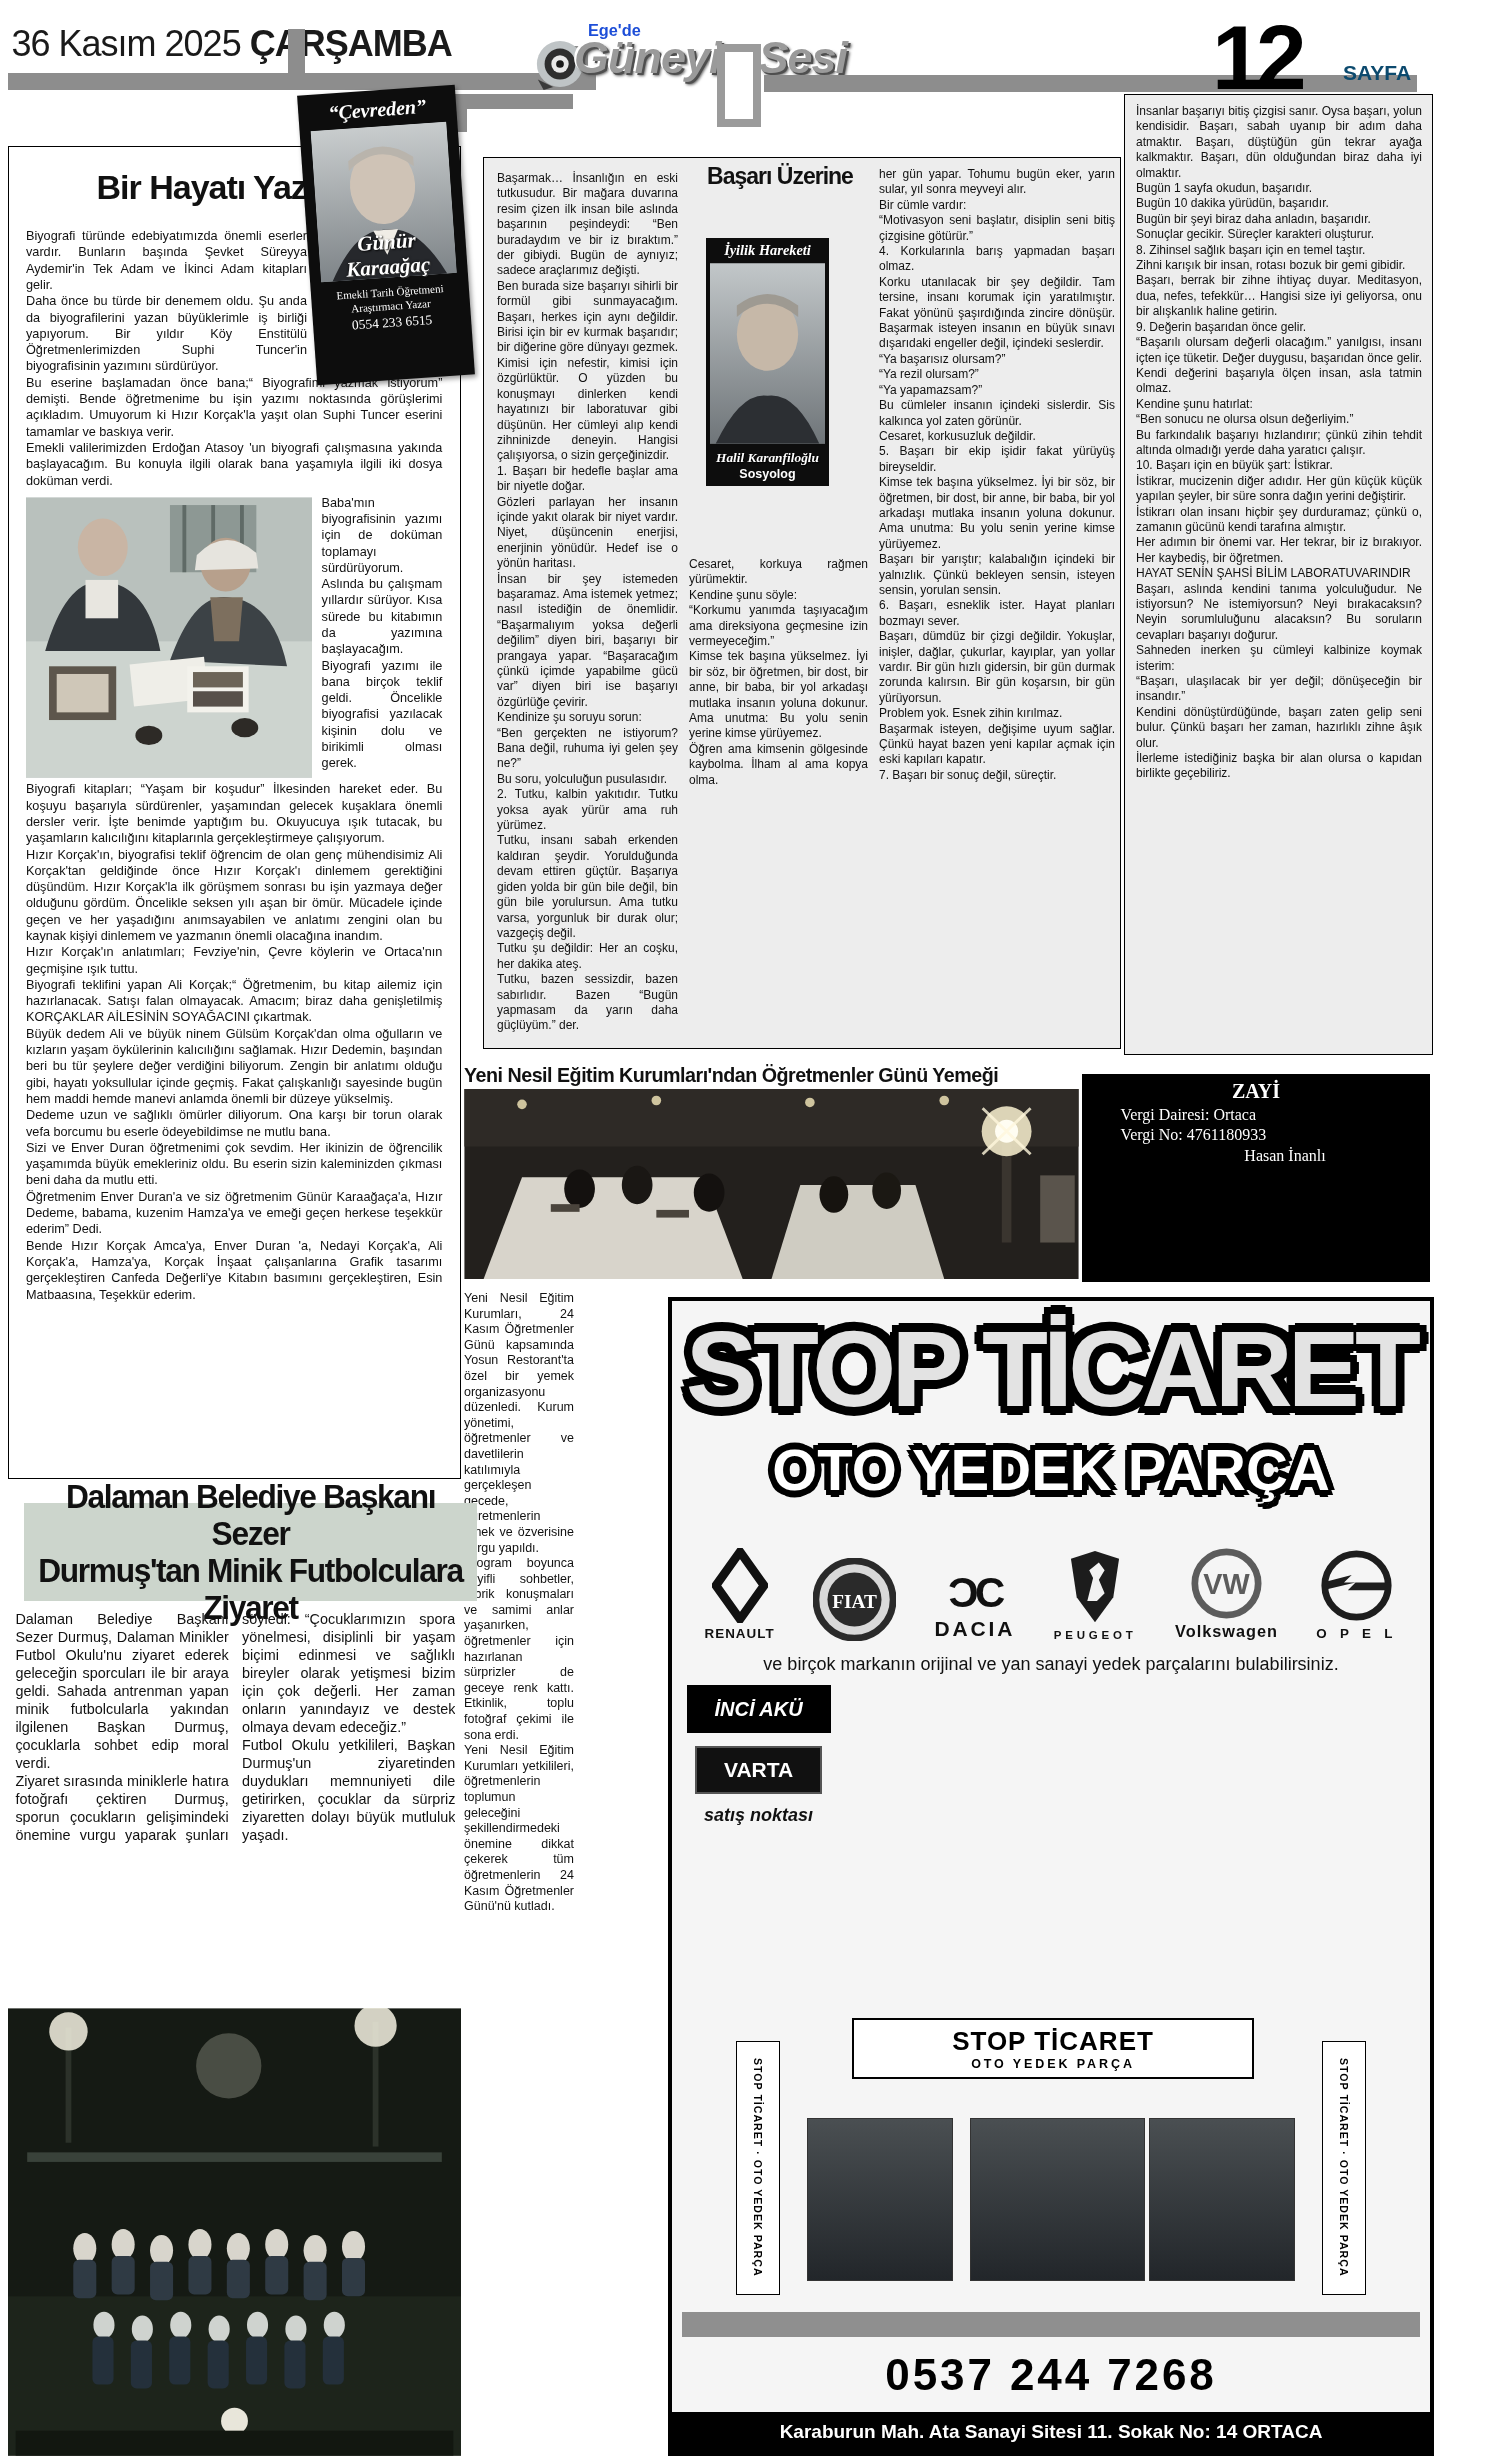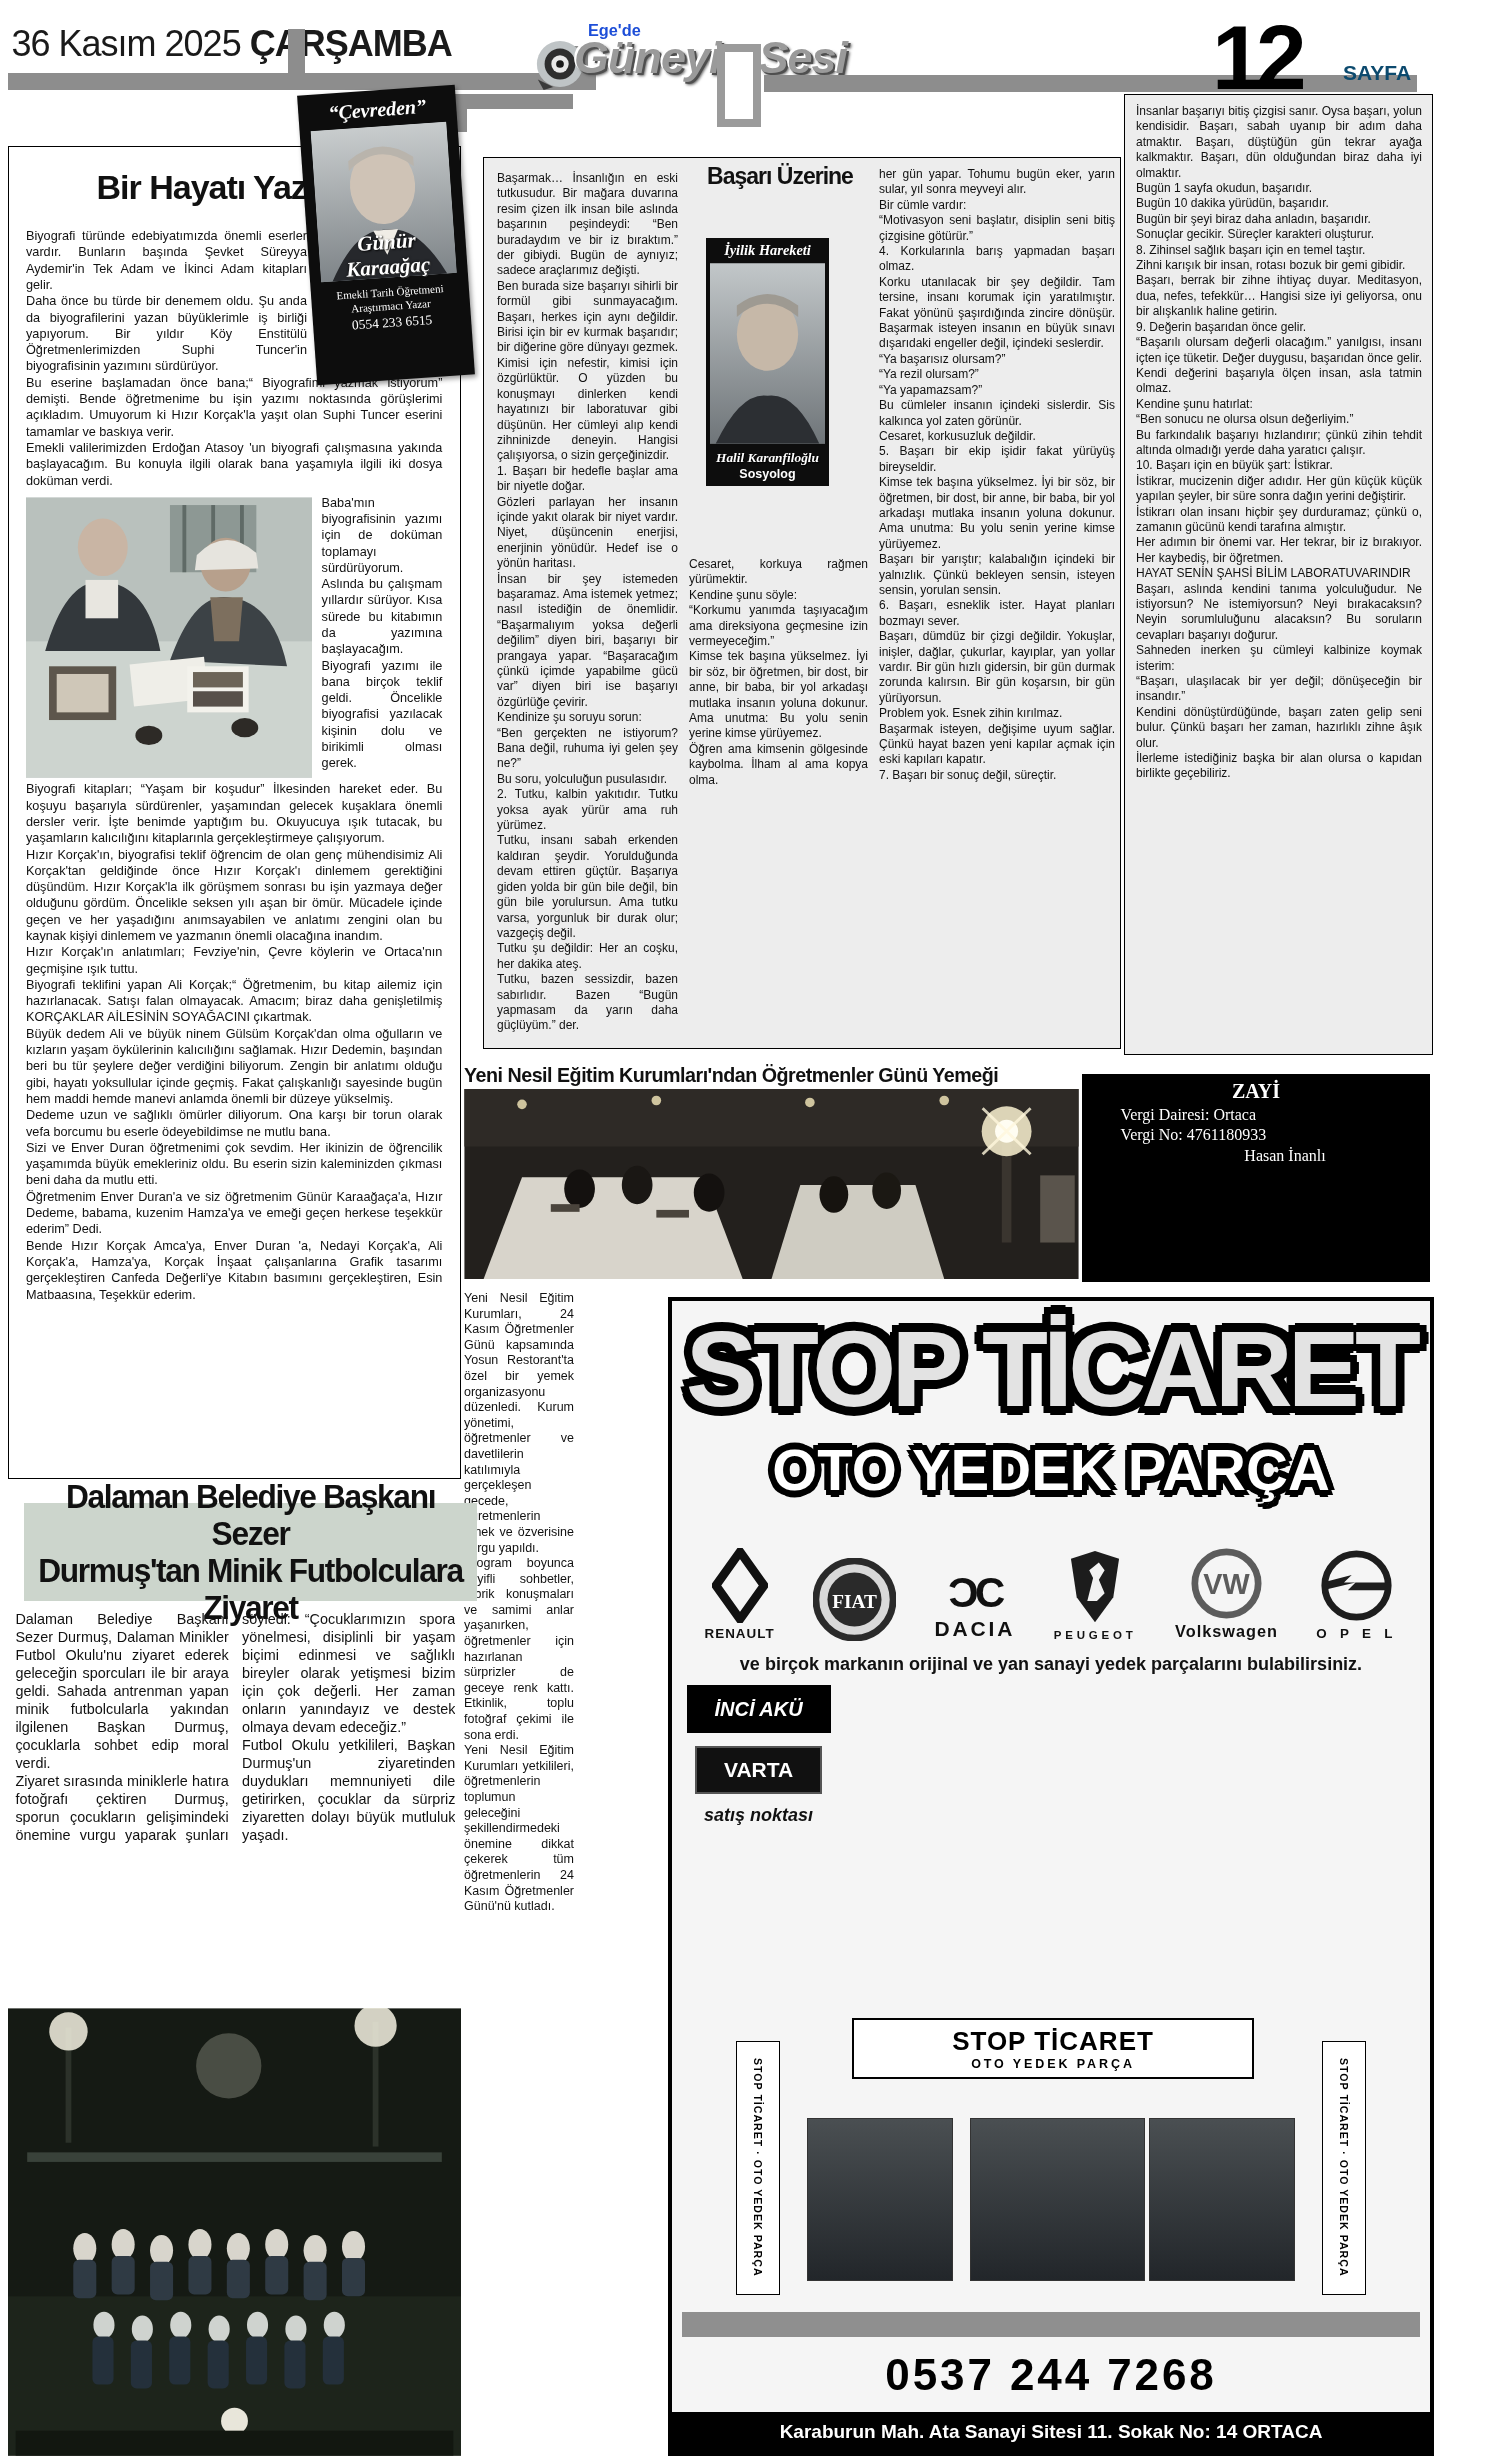--- a/index.html
+++ b/index.html
@@ -63,21 +63,21 @@
   .stop-title{margin-top:13.4px;font-size:108px;font-weight:900;letter-spacing:-4.8px;line-height:1.02;color:#e3e3e3;
      text-shadow:-6.7px -6.7px 0 #000,6.7px -6.7px 0 #000,-6.7px 6.7px 0 #000,6.7px 6.7px 0 #000,-8.6px 0 0 #000,8.6px 0 0 #000,0 -8.6px 0 #000,0 8.6px 0 #000;}
   .oto-title{margin-top:11.5px;font-size:58px;font-weight:900;letter-spacing:0px;color:#fff;
      text-shadow:-4.8px -4.8px 0 #000,4.8px -4.8px 0 #000,-4.8px 4.8px 0 #000,4.8px 4.8px 0 #000,-6.7px 0 0 #000,6.7px 0 0 #000,0 -6.7px 0 #000,0 6.7px 0 #000;}
   .brands{display:flex;justify-content:space-around;align-items:flex-end;margin:25px 13.4px 0 13.4px;height:113px;}
   .brand{display:flex;flex-direction:column;align-items:center;justify-content:flex-end;}
   .brand-label{font-weight:800;font-size:13.4px;letter-spacing:1px;margin-top:2.9px;color:#111;}
   .brand-label.vw{font-size:16.3px;}
   .brand-label.peu{letter-spacing:3.8px;font-size:11.5px;}
   .brand-label.opel{letter-spacing:4.8px;}
-  .tagline{margin-top:13.4px;font-size:18px;font-weight:700;color:#111;}
+  .tagline{margin-top:13.4px;font-size:18px;font-weight:400;color:#111;}
   .mid-row{display:flex;margin:9.6px 9.6px 0 9.6px;height:306px;}
   .mid-left{width:154px;display:flex;flex-direction:column;align-items:center;}
   .inci{width:144px;background:#000;color:#fff;font-weight:800;font-style:italic;font-size:20px;padding:12.5px 0;}
   .varta{width:123px;background:#111;color:#fff;font-weight:900;font-size:21px;padding:9.6px 0;margin-top:13.4px;border:2.9px solid #555;}
   .sales{font-weight:800;font-style:italic;font-size:18px;margin-top:11.5px;color:#111;}
   .collage{position:relative;flex:1;margin-left:7.7px;background:
      radial-gradient(circle at 18% 30%,#6b6b6b 0 7%,transparent 8%),
      radial-gradient(circle at 35% 55%,#7d7d7d 0 9%,transparent 10%),
      radial-gradient(circle at 60% 28%,#8a8a8a 0 8%,transparent 9%),
      radial-gradient(circle at 78% 50%,#6f6f6f 0 10%,transparent 11%),

